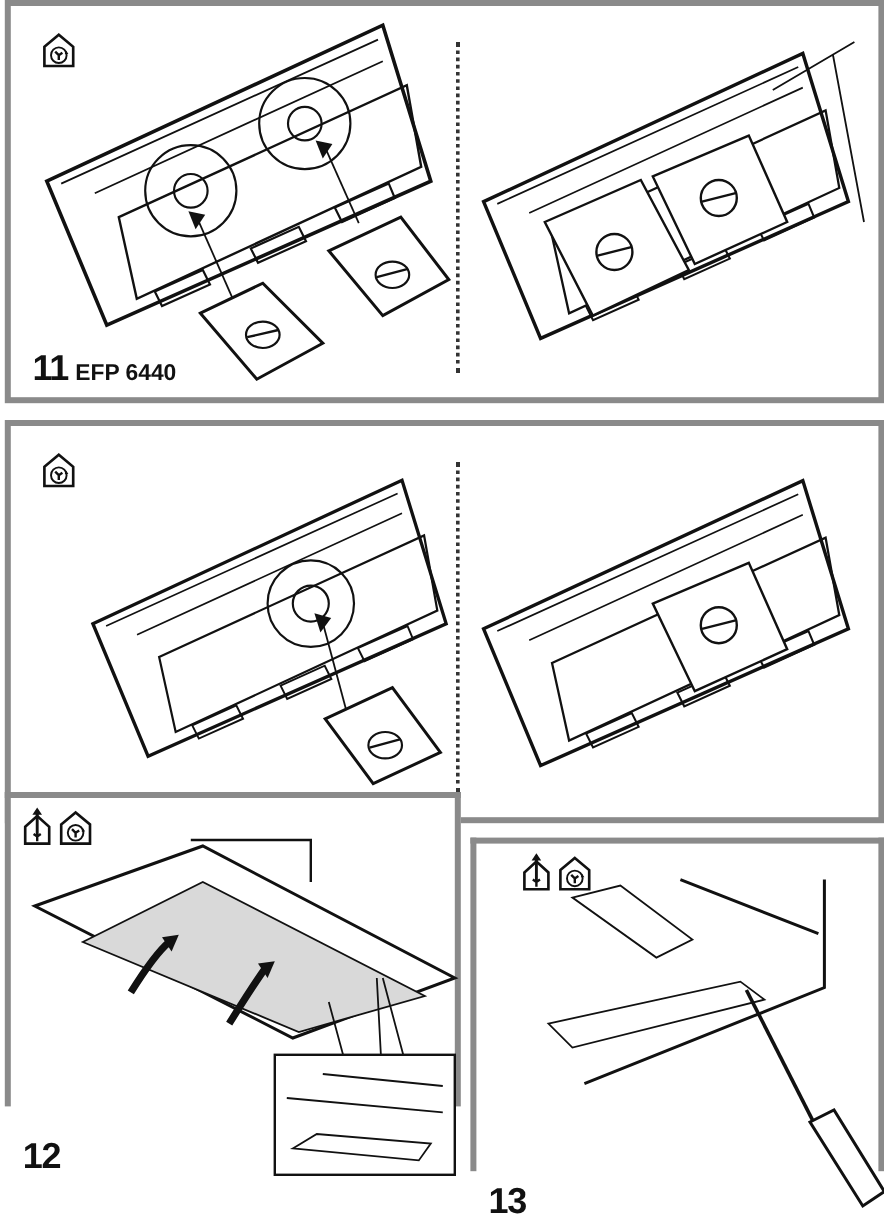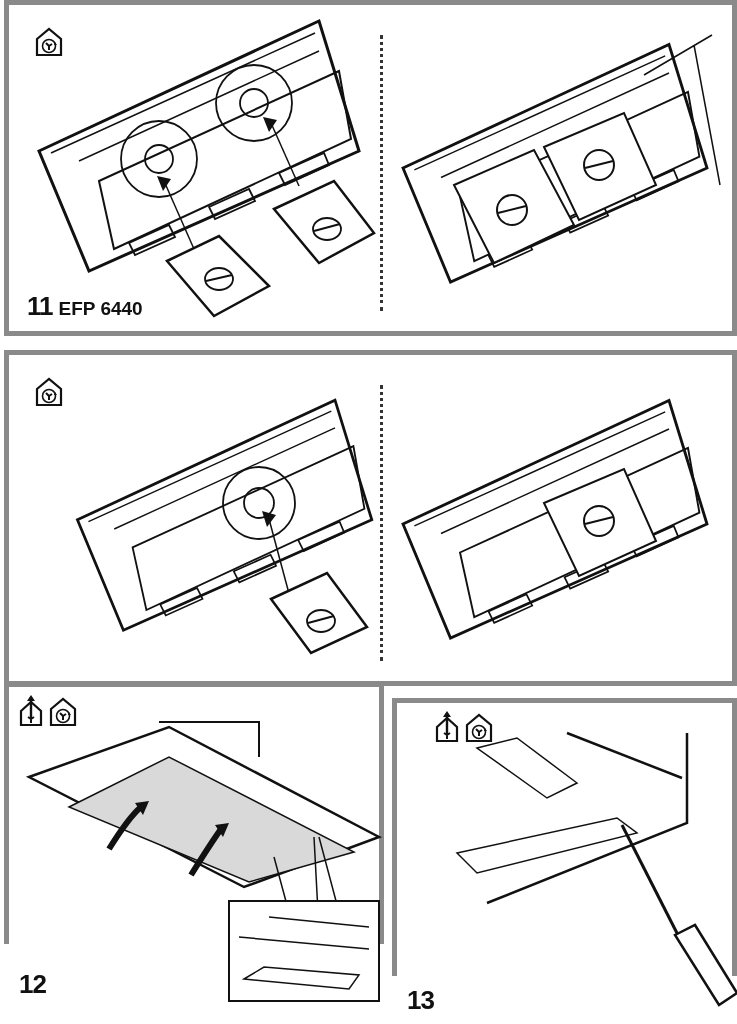--- a/index.html
+++ b/index.html
@@ -1,26 +1,26 @@
 <!DOCTYPE html>
 <html><head>
 <meta charset="utf-8">
 <style>
   html,body{margin:0;padding:0;background:#fff;}
   body{width:737px;height:1024px;position:relative;overflow:hidden;font-family:"Liberation Sans",sans-serif;}
   .panel{position:absolute;border:5px solid #8a8a8a;background:#fff;box-sizing:border-box;}
   #p1{left:4px;top:0;width:733px;height:336px;border-top-width:5px;}
   #p2{left:4px;top:350px;width:733px;height:336px;}
-  #p3{left:4px;top:682px;width:380px;height:262px;border-bottom:none;}
+  #p3{left:4px;top:660px;width:380px;height:262px;border-bottom:none;}
   #p4{left:392px;top:698px;width:345px;height:278px;border-bottom:none;}
   .icon{position:absolute;}
   .divider{position:absolute;top:30px;bottom:20px;left:371px;border-left:3px dotted #333;}
   .label{position:absolute;font-weight:bold;color:#111;}
   .fig{position:absolute;}
-  .num{font-size:26px;letter-spacing:-1px;}
+  .num{font-size:30px;letter-spacing:-1px;}
   .model{font-size:19px;margin-left:6px;}
   svg{overflow:visible;}
 </style>
 </head>
 <body>
 
 <svg width="0" height="0" style="position:absolute">
   <defs>
     <g id="house-recirc">
       <path d="M2 12 L14 2 L26 12 L26 28 L2 28 Z" fill="#fff" stroke="#111" stroke-width="2.2"></path>

